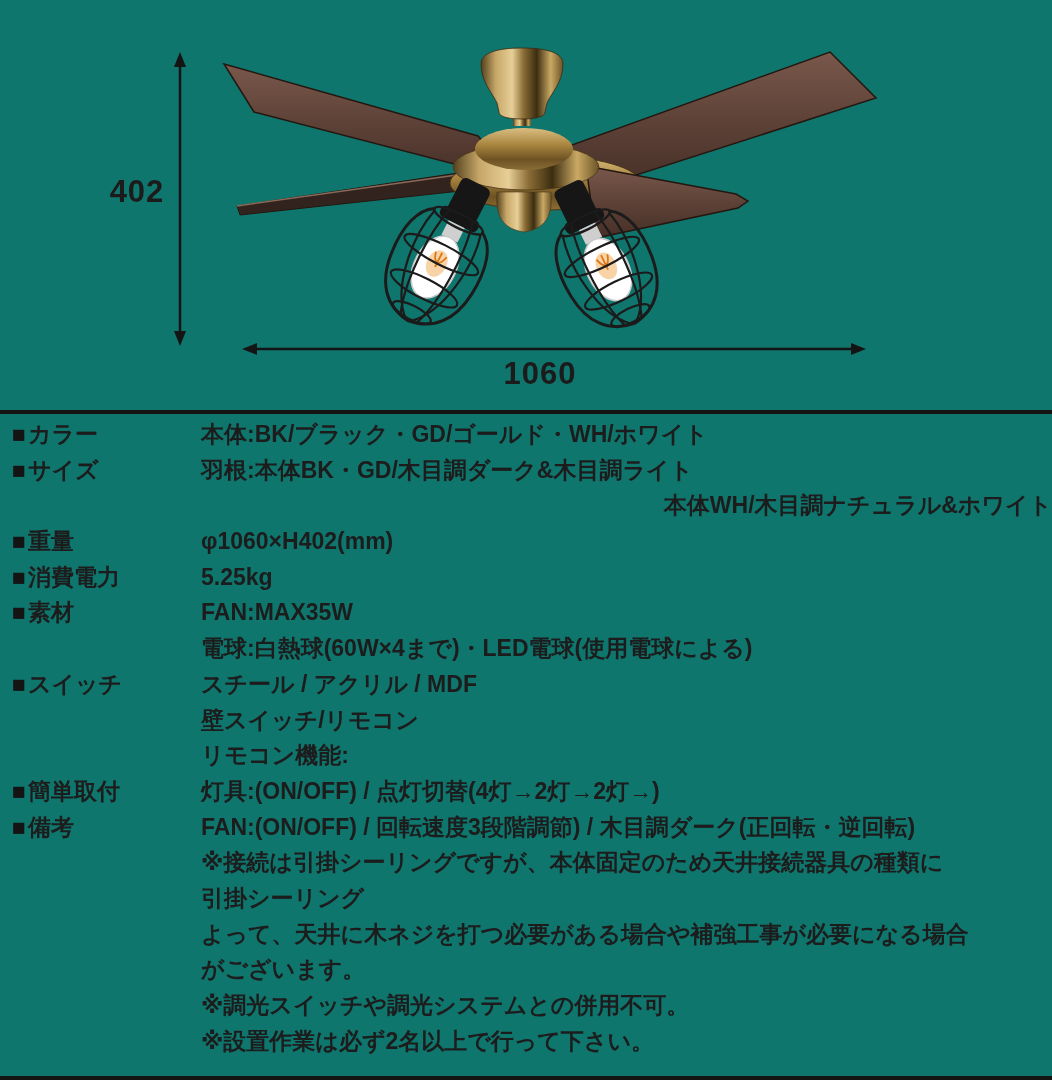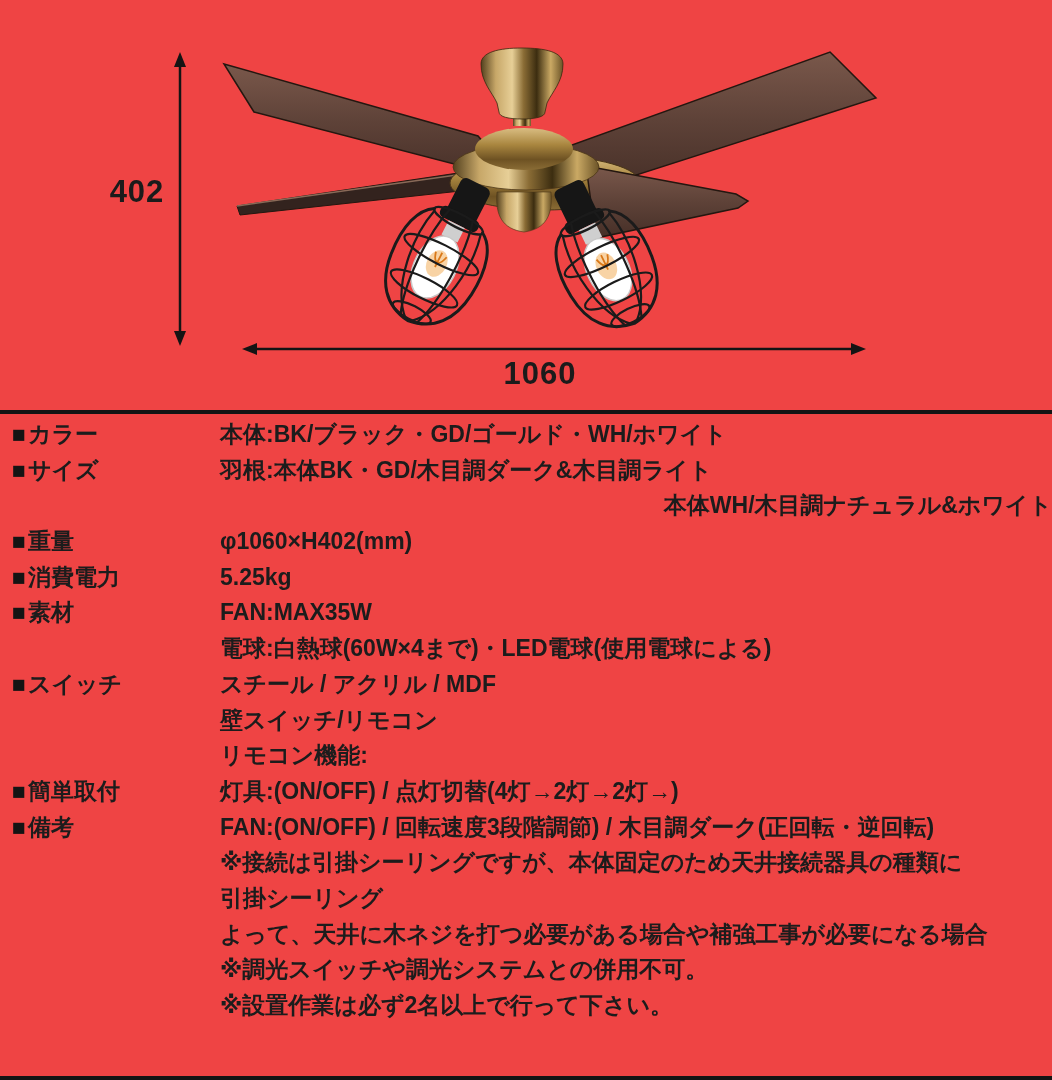--- a/index.html
+++ b/index.html
@@ -1,26 +1,26 @@
 <!DOCTYPE html>
 <html><head>
 <meta charset="utf-8">
 <style>
   html,body{margin:0;padding:0;background:#ffffff;}
-  .page{position:relative;width:1052px;height:1080px;background:#ef4444;overflow:hidden;
+  .page{position:relative;width:1052px;height:1080px;background:#0f766e;overflow:hidden;
         font-family:"Liberation Sans","DejaVu Sans",sans-serif;color:#1c1c1c;}
   .diagram-wrap{position:absolute;top:0;left:0;width:1052px;height:410px;}
   .dim{font-family:"Liberation Sans","DejaVu Sans",sans-serif;font-weight:bold;font-size:31px;fill:#1b1b1b;letter-spacing:1px;}
   .divider{position:absolute;top:410px;left:0;width:1052px;height:4px;background:#141414;}
   .bottom-line{position:absolute;top:1076px;left:0;width:1052px;height:4px;background:#141414;}
   .spec-section{position:absolute;top:417px;left:0;width:1052px;font-size:23px;font-weight:bold;line-height:35.7px;}
   .spec-row{display:flex;align-items:flex-start;}
   .spec-label{width:201px;padding-left:12px;box-sizing:border-box;height:35.7px;white-space:nowrap;}
   .bullet{display:inline-block;margin-right:2px;color:#141414;}
-  .spec-value{flex:1;min-width:0;margin-left:19px;}
+  .spec-value{flex:1;min-width:0;}
   .spec-line{height:35.7px;white-space:nowrap;}
   .indent{padding-left:65px;text-align:right;}
 </style>
 </head>
 <body>
 
 <div class="page">
 
   <div class="diagram-wrap">
     <svg viewBox="0 0 1052 410" width="1052" height="410">
@@ -163,20 +163,21 @@
       </div>
     </div>
 
     <div class="spec-row">
       <div class="spec-label"><span class="bullet">■</span><span>備考</span></div>
       <div class="spec-value">
         <div class="spec-line">FAN:(ON/OFF) / 回転速度3段階調節) / 木目調ダーク(正回転・逆回転)</div>
         <div class="spec-line">※接続は引掛シーリングですが、本体固定のため天井接続器具の種類に</div>
         <div class="spec-line">引掛シーリング</div>
         <div class="spec-line">よって、天井に木ネジを打つ必要がある場合や補強工事が必要になる場合</div>
+        <div class="spec-line">がございます。</div>
         <div class="spec-line">※調光スイッチや調光システムとの併用不可。</div>
         <div class="spec-line">※設置作業は必ず2名以上で行って下さい。</div>
       </div>
     </div>
 
   </div>
 
   <div class="bottom-line"></div>
 </div>
 

